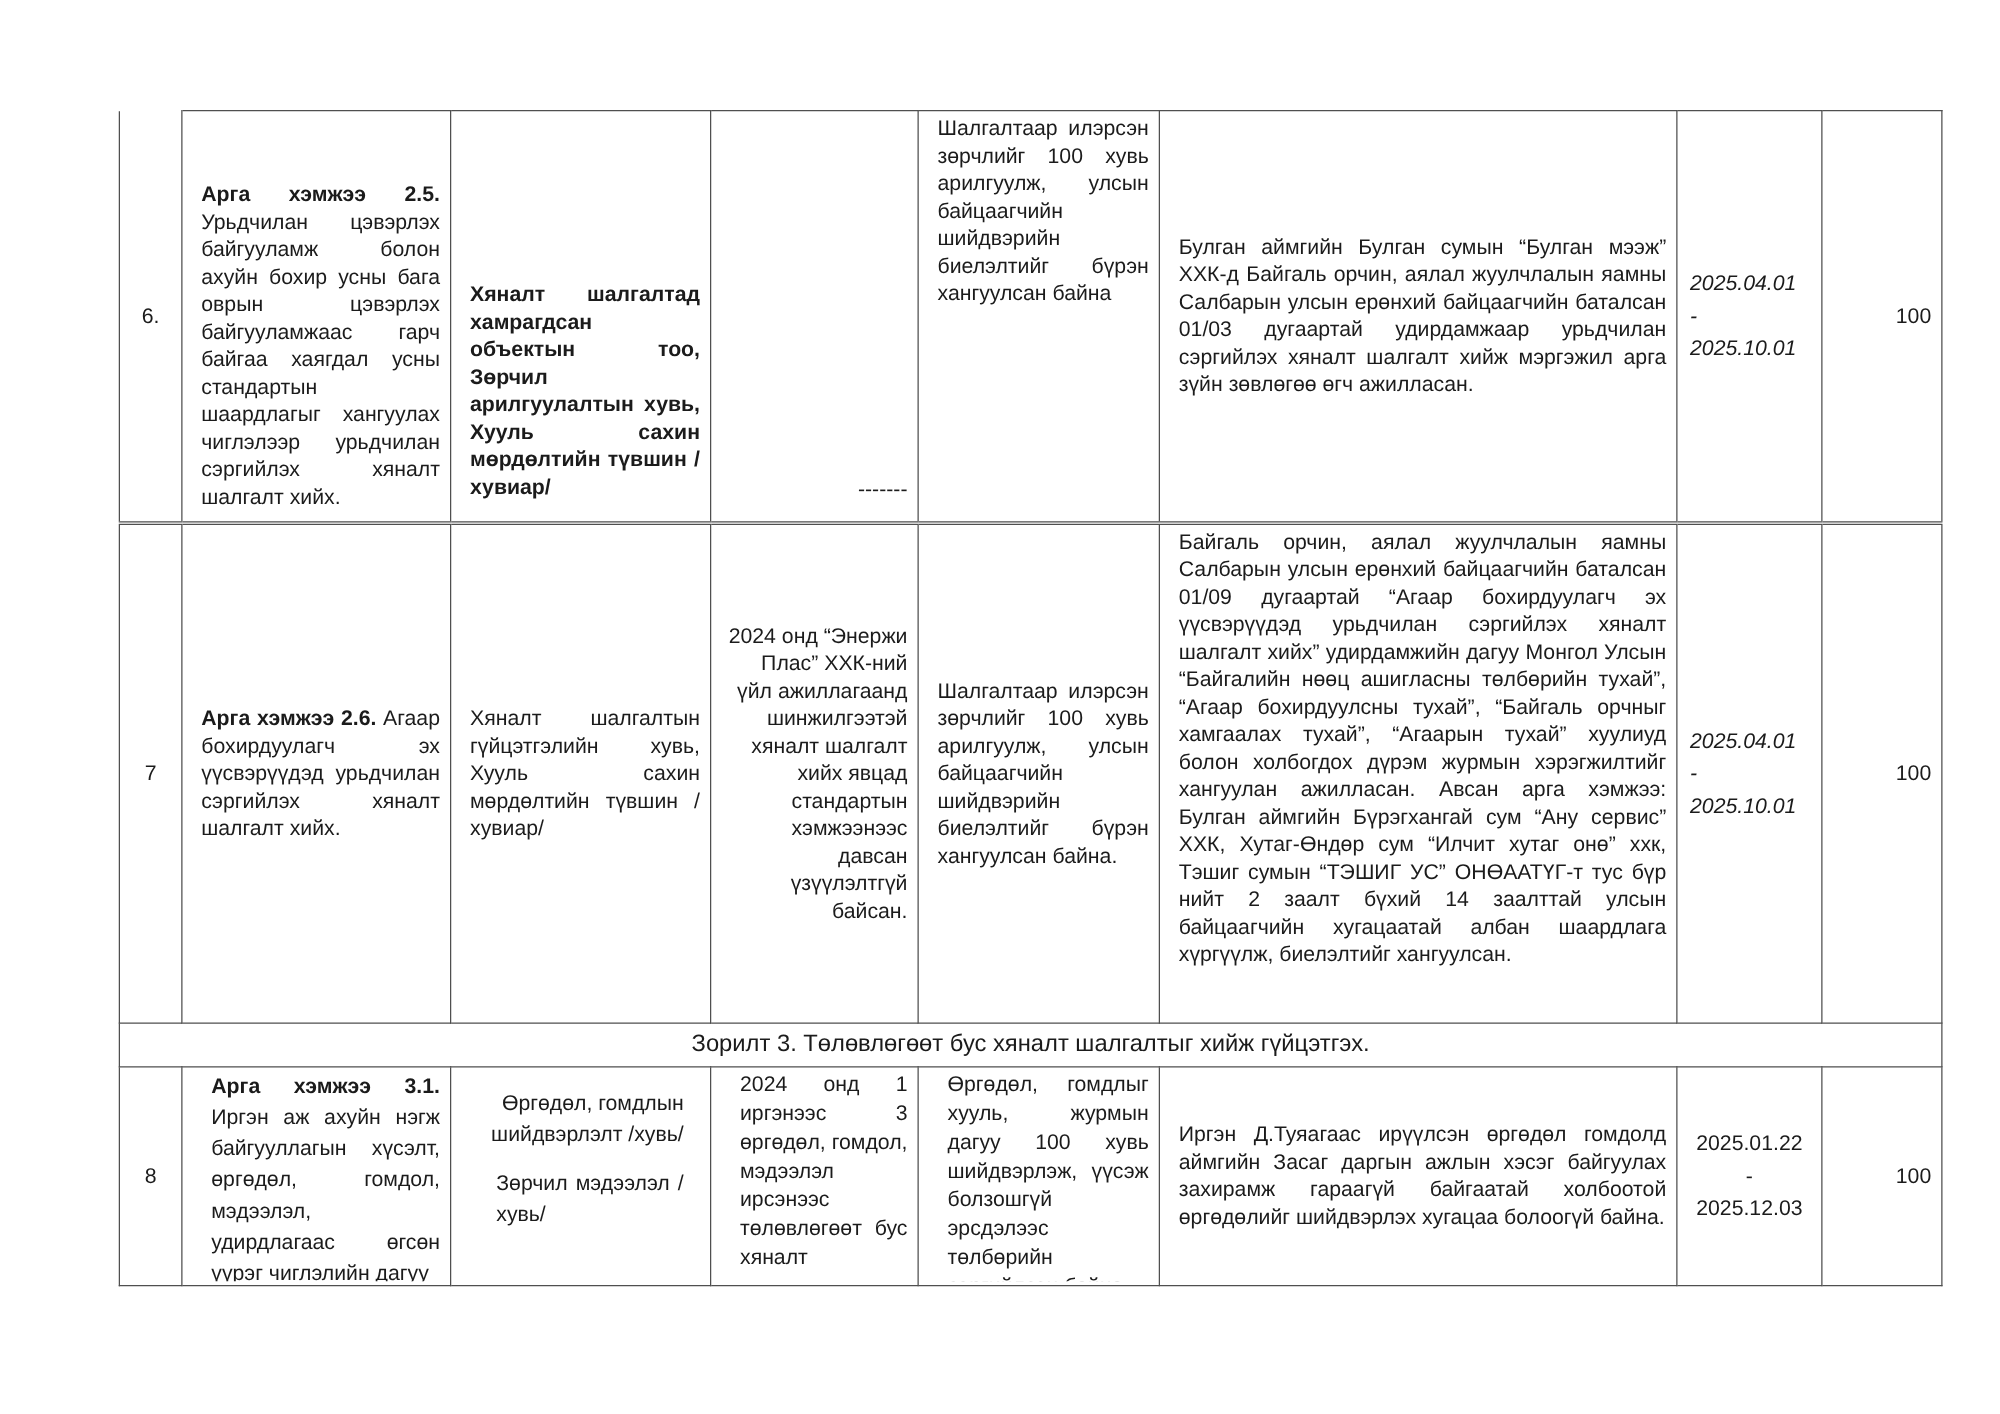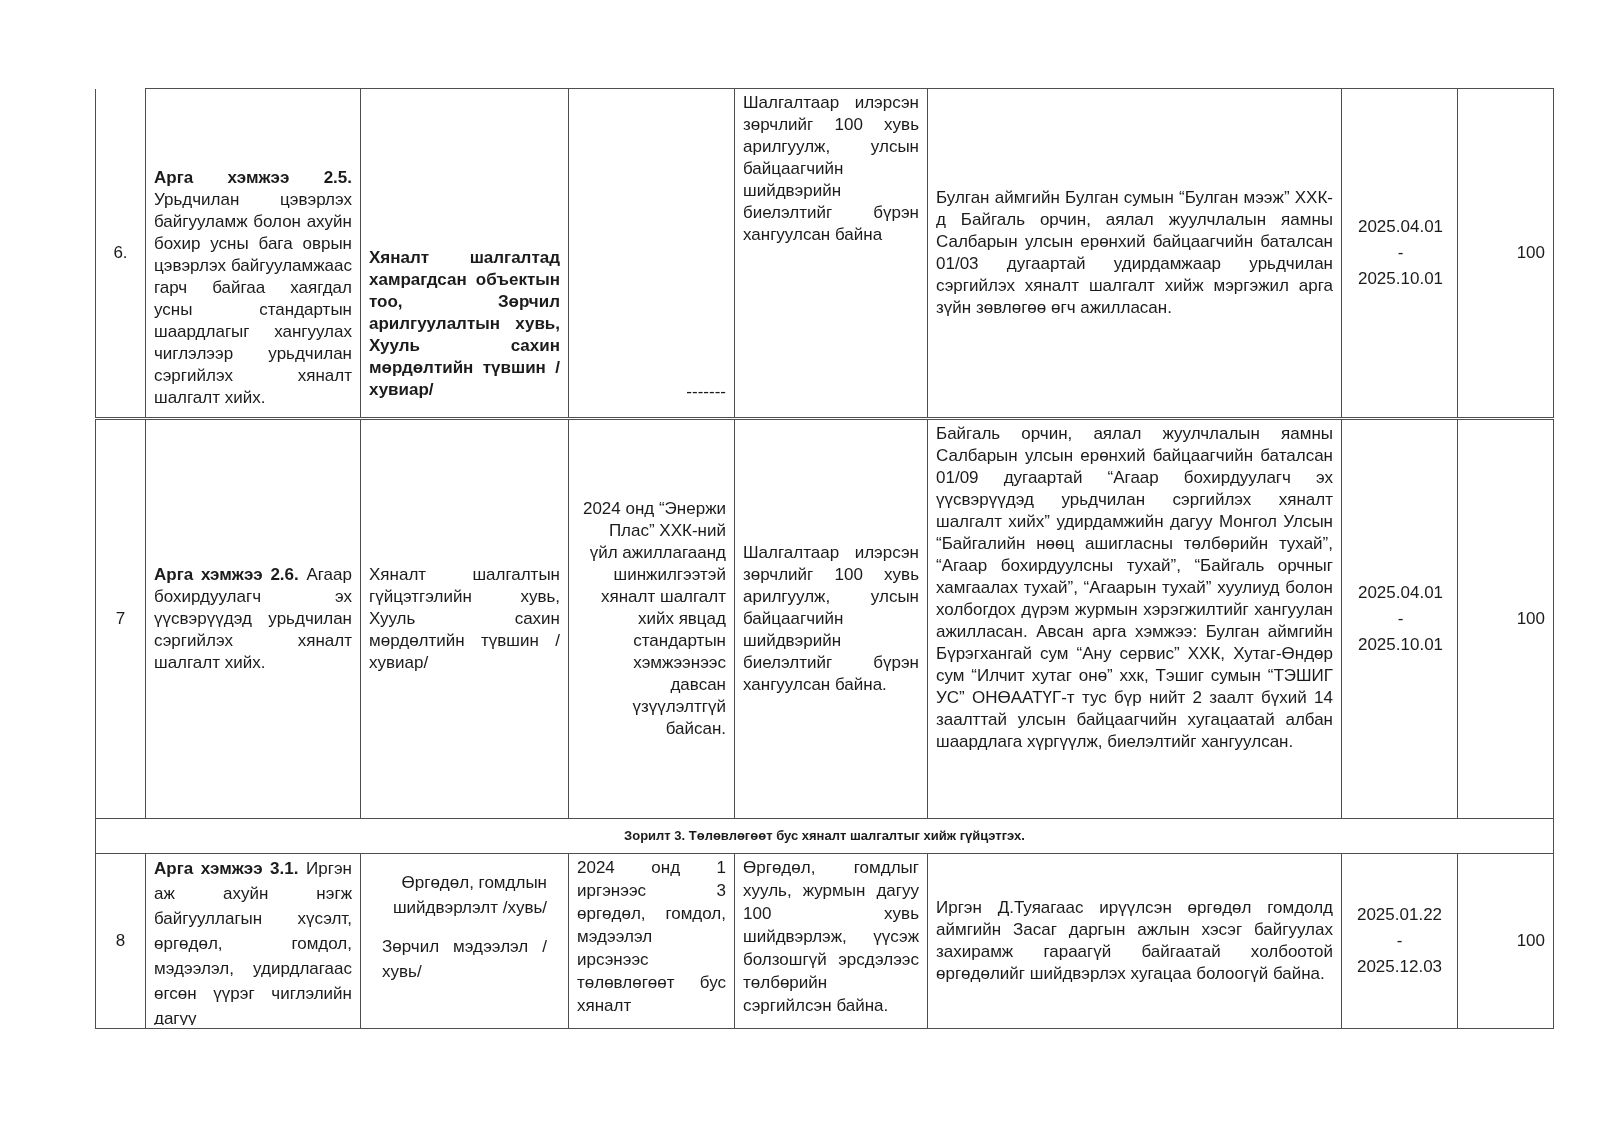--- a/index.html
+++ b/index.html
@@ -20,34 +20,34 @@
     vertical-align:middle;
   }
   td.noTop{border-top:none;}
   tr.r7 td{border-top:3px double #4f4f4f;}
   .b{font-weight:bold;}
   .ul{}
   .vt{vertical-align:top;}
   .vm{vertical-align:middle;}
   .vb{vertical-align:bottom;}
   .ctr{text-align:right;}
-  .just{text-align:justify;}
+  .just{text-align:justify;padding-left:15px;}
   .pb8{padding-bottom:8px;}
   .pb12{padding-bottom:14px;}
   .pb16{padding-bottom:16px;font-weight:bold;}
   .pt3{padding-top:3px;}
-  .dates{line-height:26px;padding-left:10px;text-align:center;}
+  .dates{line-height:26px;padding-left:10px;text-align:left;font-style:italic;}
   .dates-ctr{line-height:26px;text-align:center;}
   .num{text-align:center;font-size:17px;}
   .clip{height:169px;overflow:hidden;}
   .lh23{line-height:23px;}
   .lh25{line-height:25px;}
   .cellp{margin:13px;}
   .mt{margin-top:14px;}
-  tr.sec td{font-weight:bold;text-align:center;font-size:13px;}
+  tr.sec td{font-weight:normal;text-align:center;font-size:19px;}
 </style>
 </head>
 <body>
 
 <div class="page">
   <table class="report">
     <colgroup>
       <col style="width:50px">
         <col style="width:215px">
         <col style="width:208px">

